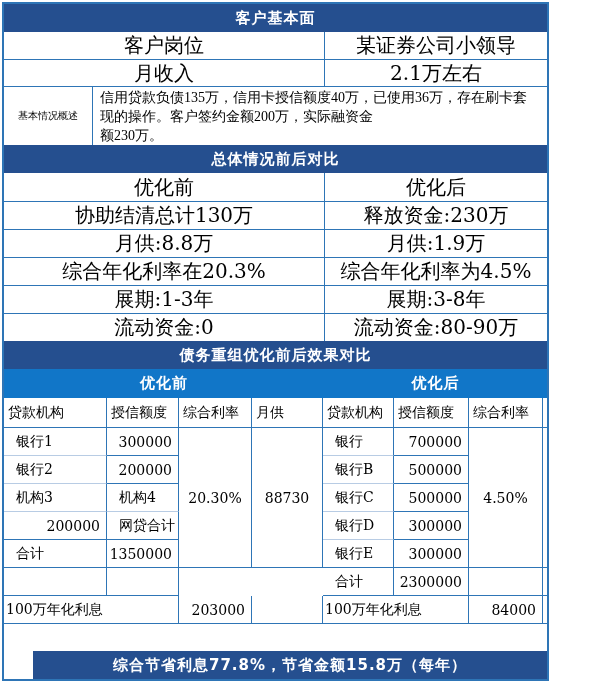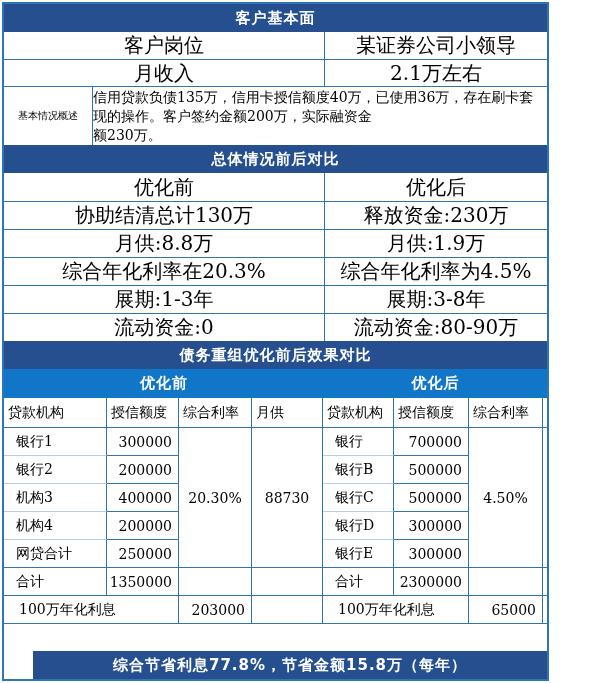--- a/index.html
+++ b/index.html
@@ -60,24 +60,25 @@
   }
   .overview .lbl {
     display: flex; align-items: center; justify-content: center;
     border-top: 1px solid var(--border);
     font-size: 10px;
     white-space: nowrap; overflow: hidden;
   }
   .overview .txt {
     border-top: 1px solid var(--border);
     border-left: 1px solid var(--border);
-    padding: 1px 0;
+    padding: 1px 7px;
     line-height: 19px;
     white-space: pre-line;
     overflow: hidden;
+    font-family: Liberation Serif, serif;
   }
   
   .subband {
     background: var(--subheader-bg);
     color: #fff;
     height: 29px; flex: 0 0 29px;
     display: flex;
     font-family: "DejaVu Sans", sans-serif;
     font-weight: bold; font-size: 15px;
     letter-spacing: 1px;
@@ -121,21 +122,21 @@
   }
   .mt .rate { grid-column: 3; grid-row: 2 / 7; }
   .mt .pay  { grid-column: 4; grid-row: 2 / 7; }
   .mt .empty {
     border-right: 1px solid var(--border);
     border-bottom: 1px solid var(--border);
   }
   .mt .wide2 {
     grid-column: 1 / 3;
     display: flex; align-items: center;
-    padding-left: 15px;
+    padding-left: 2px;
     border-right: 1px solid var(--border);
     border-bottom: 1px solid var(--border);
   }
   .mt.right .noR { border-right: none; }
   .footer-band {
     margin-top: auto;
     background: var(--header-bg);
     color: #fff;
     font-family: "DejaVu Sans", sans-serif;
     font-weight: bold; font-size: 15px;
@@ -212,27 +213,25 @@
 
         <div class="name">银行1</div>
         <div class="amt">300000</div>
         <div class="span5 rate">20.30%</div>
         <div class="span5 pay">88730</div>
 
         <div class="name">银行2</div>
         <div class="amt">200000</div>
 
         <div class="name">机构3</div>
-        <div class="amt">400000</div>
 
         <div class="name">机构4</div>
         <div class="amt">200000</div>
 
         <div class="name last">网贷合计</div>
-        <div class="amt">250000</div>
 
         <div class="name last">合计</div>
         <div class="amt">1350000</div>
         <div class="empty"></div>
         <div class="empty"></div>
 
         <div class="wide2">100万年化利息</div>
         <div class="amt">203000</div>
         <div class="empty"></div>
       </div>
@@ -259,21 +258,21 @@
 
         <div class="name last">银行E</div>
         <div class="amt">300000</div>
 
         <div class="name last">合计</div>
         <div class="amt">2300000</div>
         <div class="empty"></div>
         <div class="empty noR"></div>
 
         <div class="wide2">100万年化利息</div>
-        <div class="amt">65000</div>
+        <div class="amt">84000</div>
         <div class="empty noR"></div>
       </div>
     </div>
 
     <div class="footer-band">综合节省利息77.8%，节省金额15.8万（每年）</div>
 
   </div>
 </div>
 
 </body></html>

